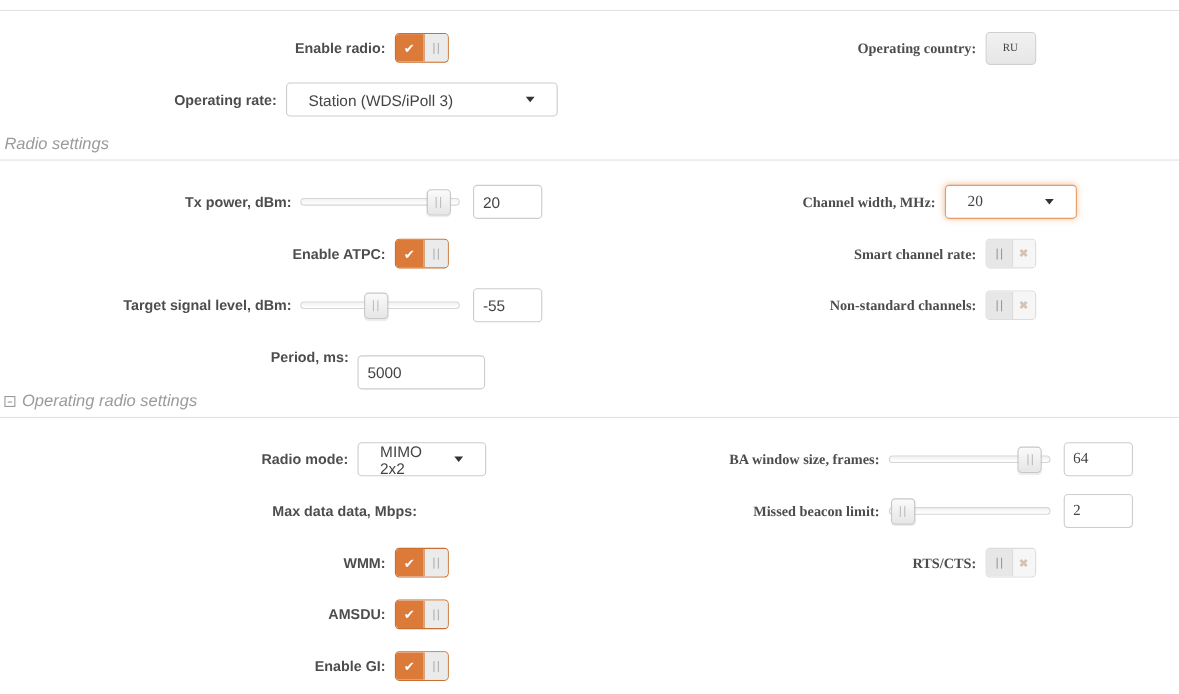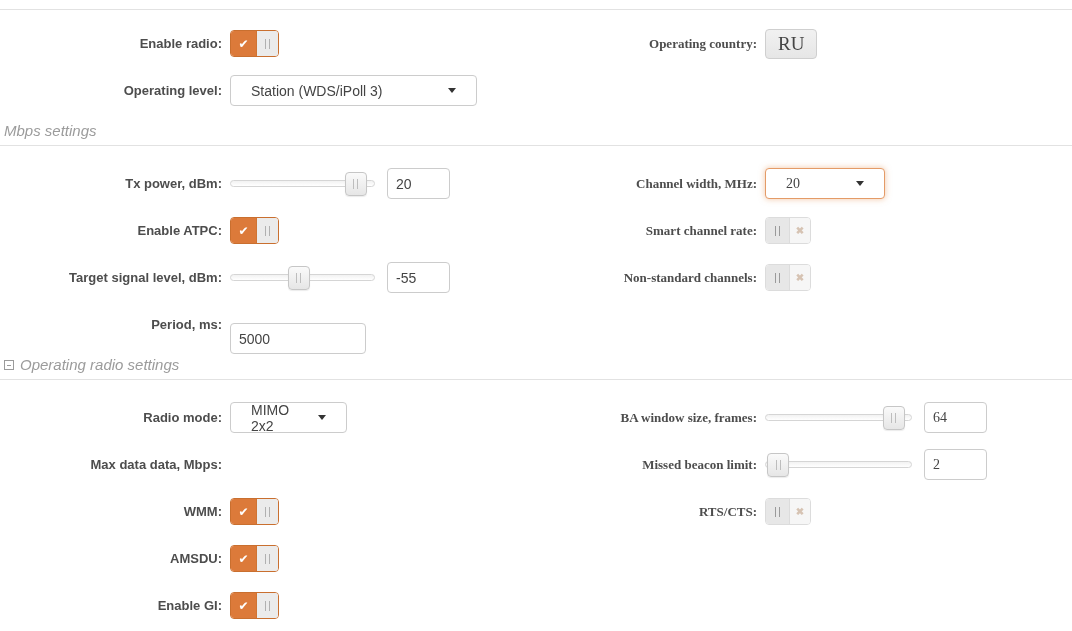--- a/index.html
+++ b/index.html
@@ -4,21 +4,21 @@
 <style>
   * { margin:0; padding:0; box-sizing:border-box; }
   html,body { background:#fff; }
   body {
     width:1072px; height:631px; overflow:hidden; position:relative;
     font-family:"Liberation Sans","DejaVu Sans",sans-serif;
   }
   .topline { border-top:1px solid #e2e2e2; margin-top:9px; }
   .rows { padding-top:10px; }
   .row { display:flex; height:47px; align-items:center; }
-  .col { display:flex; align-items:center; }
+  .col { display:flex; align-items:center;justify-content:center; }
   .col-left { width:536px; }
   .col-right { flex:1;font-family:Liberation Serif, serif; }
   .lbl {
     font-size:13px; font-weight:bold; color:#4d4d4d; text-align:right;
     width:222px; flex:0 0 222px; line-height:15px;
   }
   .col-right .lbl { width:221px; flex:0 0 221px; }
   .ctl { margin-left:8px; display:flex; align-items:center; }
 
   
@@ -72,21 +72,21 @@
     box-shadow:0 1px 1px rgba(0,0,0,.08);
     display:flex; align-items:center; justify-content:center; cursor:pointer;
   }
   .slider .handle .grip { border-color:#bdbdbd; }
 
   
   .tinput {
     height:31px; border:1px solid #ccc; border-radius:4px; background:#fff;
     font-family:inherit; font-size:14px; color:#444; padding:0 8px; outline:none;
   }
-  .w63 { width:63px; } .w117 { width:136px;margin-top:28px; }
+  .w63 { width:63px; } .w117 { width:116px;margin-top:28px; }
   .ctl .tinput { margin-left:12px; }
   .ctl .tinput.first { margin-left:0; }
   .sel {
     height:31px; border:1px solid #ccc; border-radius:4px; background:#fff;
     display:flex; align-items:center; font-size:14px; color:#444;
     padding:0 20px; cursor:pointer; position:relative;
   }
   .sel .sel-txt { flex:1; }
   .sel .arrow {
     width:0; height:0; border-left:4px solid transparent; border-right:4px solid transparent;
@@ -94,21 +94,21 @@
   }
   .sel.w247 { width:247px; } .sel.w120 { width:120px; } .sel.w117s { width:117px; }
   .sel.focus {
     border-color:#e49b67;
     box-shadow:0 0 6px rgba(228,150,90,.55);
   }
 
   .country-btn {
     height:30px; min-width:46px; padding:0 12px; border:1px solid #cfcfcf; border-radius:4px;
     background:linear-gradient(#f1f1f1,#e6e6e6); font-family:inherit;
-    font-size:19px; color:#444; cursor:pointer;
+    font-size:10px; color:#444; cursor:pointer;
   }
 </style>
 </head>
 <body>
 
 <div class="topline"></div>
 
 <div class="rows">
   <div class="row">
     <div class="col col-left">
@@ -125,34 +125,34 @@
     <div class="col col-right">
       <div class="lbl">Operating country:</div>
       <div class="ctl">
         <button class="country-btn">RU</button>
       </div>
     </div>
   </div>
 
   <div class="row">
     <div class="col col-left">
-      <div class="lbl">Operating level:</div>
+      <div class="lbl">Operating rate:</div>
       <div class="ctl">
         <div class="sel w247">
           <span class="sel-txt">Station (WDS/iPoll 3)</span>
           <span class="arrow"></span>
         </div>
       </div>
     </div>
     <div class="col col-right"></div>
   </div>
 </div>
 
 <div class="section-hdr">
-  <span>Mbps settings</span>
+  <span>Radio settings</span>
 </div>
 
 <div class="rows">
   <div class="row">
     <div class="col col-left">
       <div class="lbl">Tx power, dBm:</div>
       <div class="ctl">
         <div class="slider">
           <div class="handle" style="left: calc(94% - 20.7px);">
               <span class="grip"></span>

